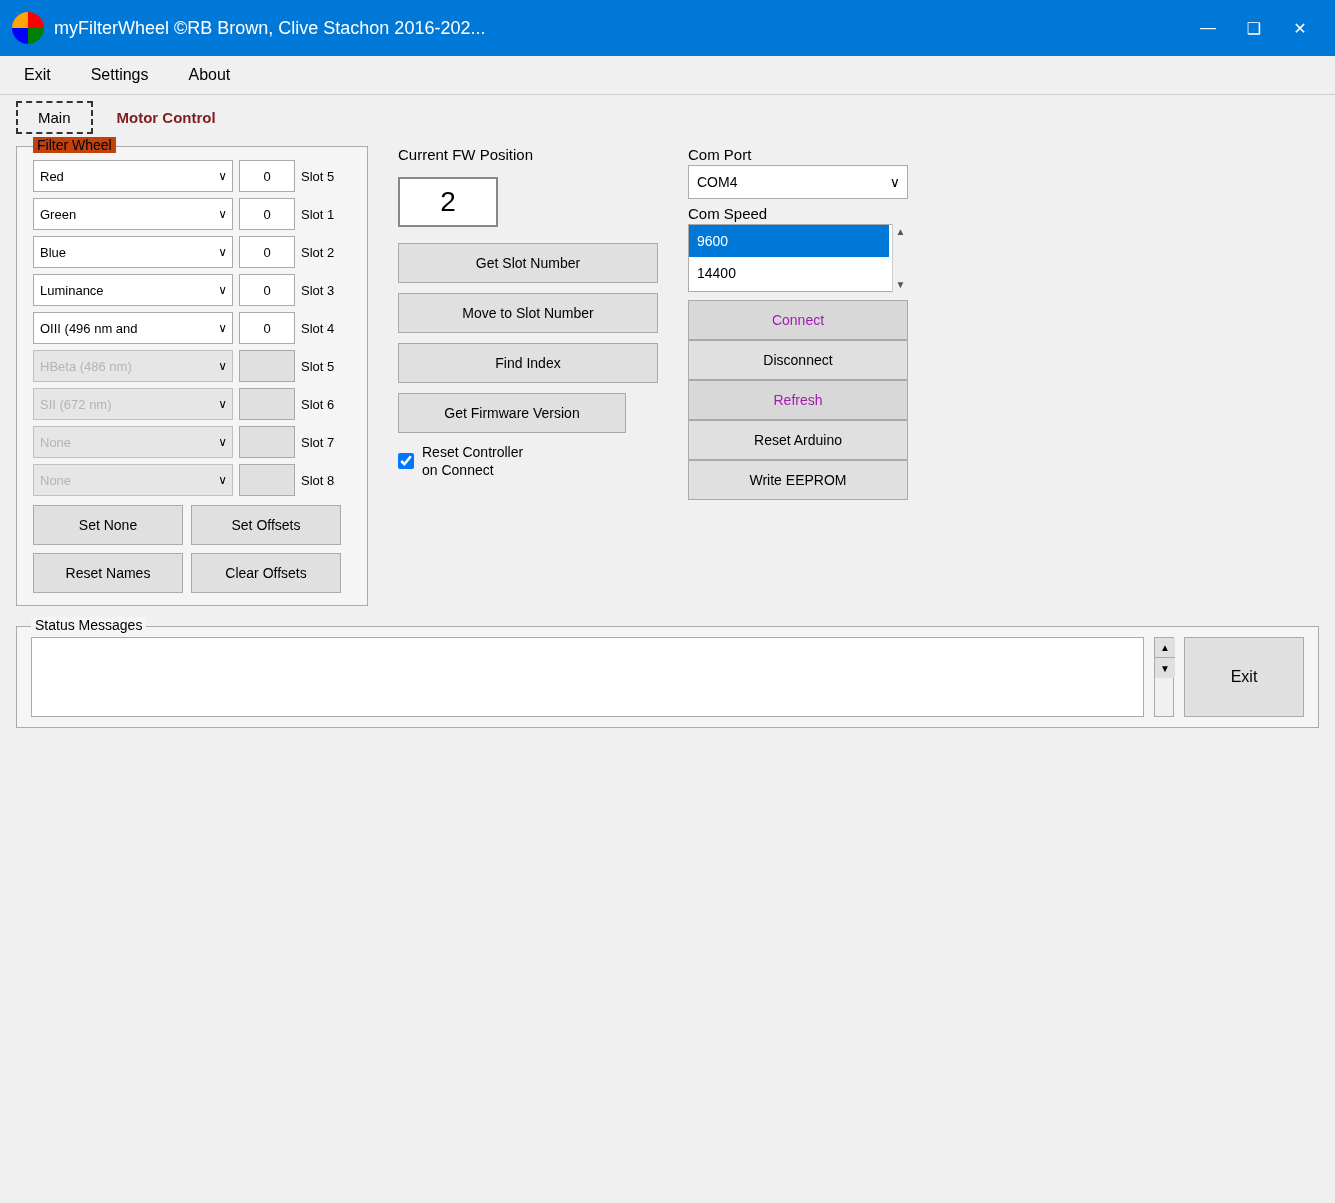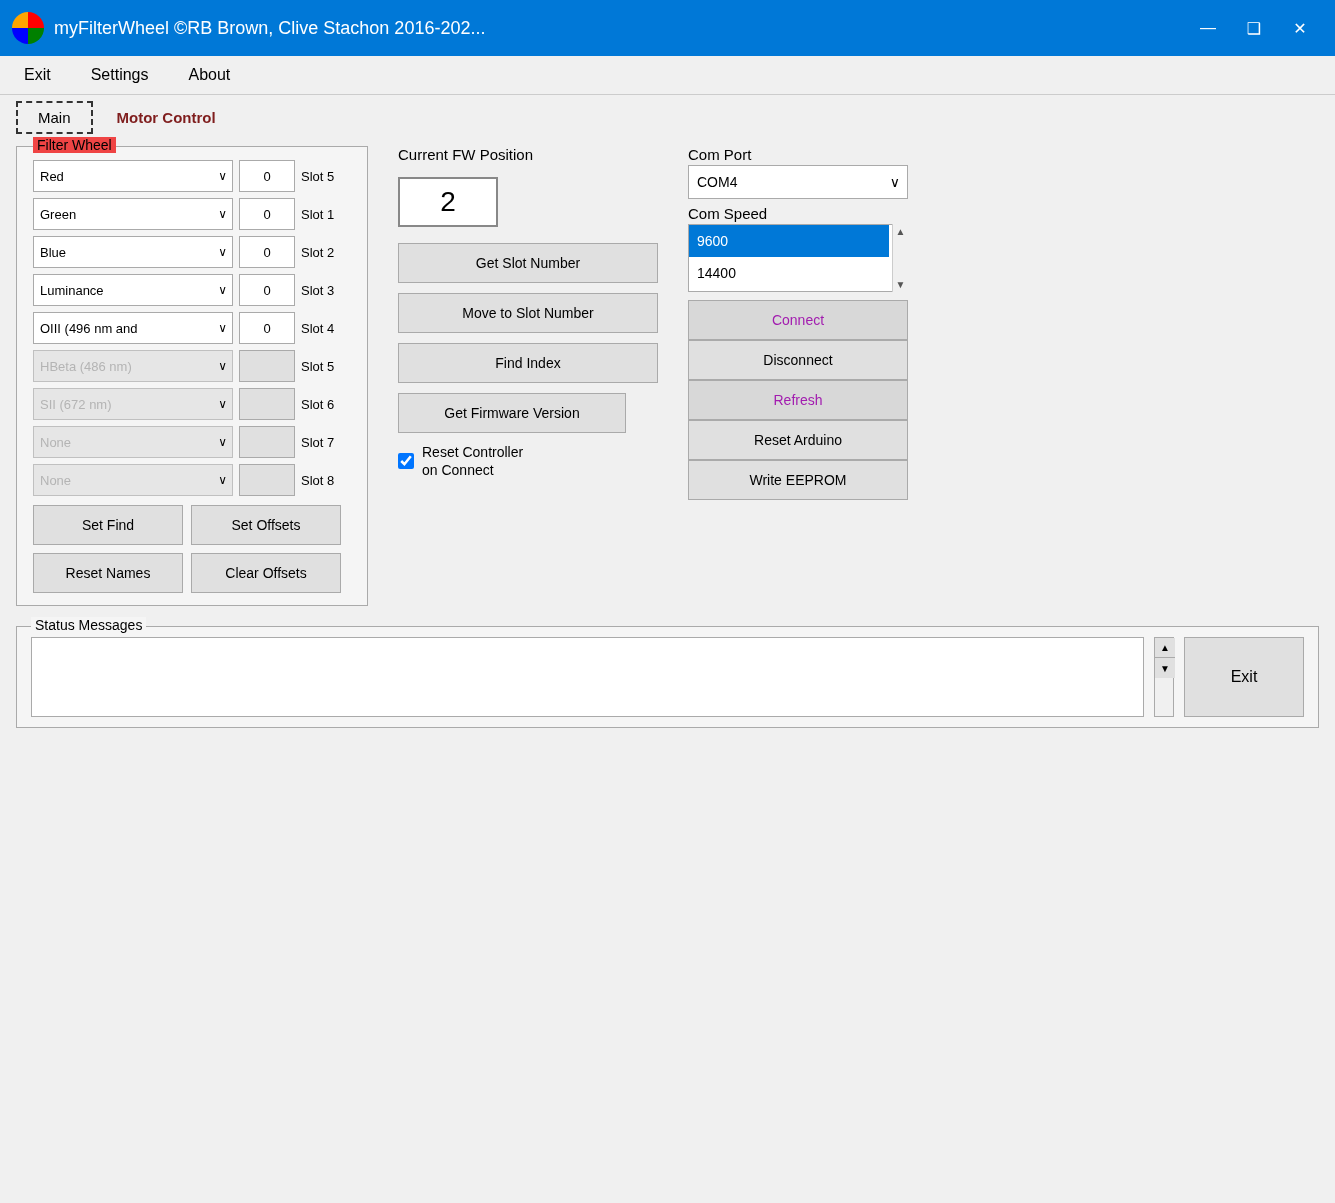--- a/index.html
+++ b/index.html
@@ -99,21 +99,21 @@
     .filter-section {
       border: 1px solid #aaa;
       padding: 12px 16px;
       position: relative;
       background: #f5f5f5;
     }
     .filter-section-legend {
       position: absolute;
       top: -10px;
       left: 16px;
-      background: #ef4444;
+      background: #c2410c;
       padding: 0 4px;
       font-size: 14px;
       font-weight: 500;
     }
 
     .filter-grid {
       display: flex;
       gap: 20px;
     }
 
@@ -444,21 +444,21 @@
               <span class="slot-label">Slot 7</span>
             </div>
             <div class="slot-row">
               <div class="slot-select-wrapper disabled"><select disabled=""><option>None</option></select></div>
               <input type="text" class="slot-offset disabled" disabled="" style="">
               <span class="slot-label">Slot 8</span>
             </div>
           </div>
       </div>
       <div class="buttons-row">
-        <button class="btn" style="min-width:150px;">Set Find</button>
+        <button class="btn" style="min-width:150px;">Set None</button>
         <button class="btn" style="min-width:150px;">Set Offsets</button>
       </div>
       <div class="buttons-row">
         <button class="btn" style="min-width:150px;">Reset Names</button>
         <button class="btn" style="min-width:150px;">Clear Offsets</button>
       </div>
     </div>
 
     <div class="middle-column">
       <div class="fw-position-label">Current FW Position</div>

